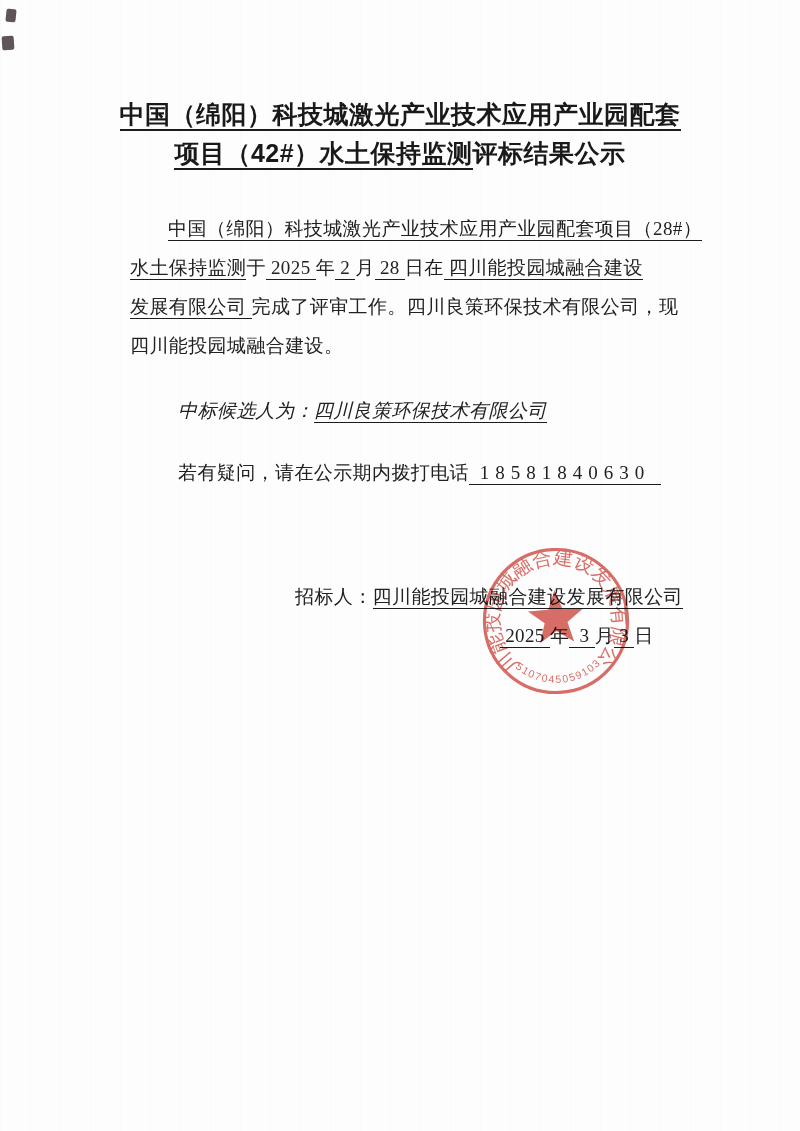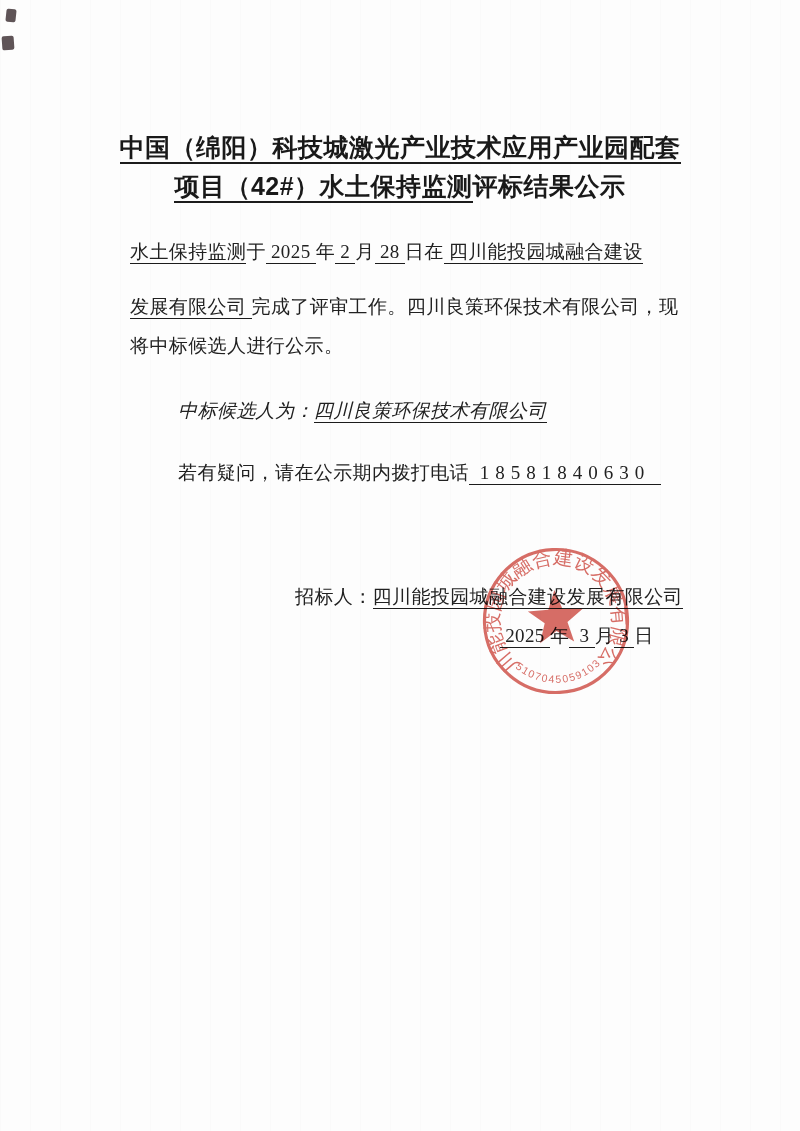--- a/index.html
+++ b/index.html
@@ -23,29 +23,28 @@
 
   .title {
     position:absolute; left:0; right:0; top:95px;
     text-align:center;
     font-family:"Liberation Sans","DejaVu Sans",sans-serif;
     font-weight:700;
     font-size:25px; line-height:39px;
     letter-spacing:0.5px;
     color:#191919;
     white-space:pre;
-    margin-top:33px;
   }
   .title .u { border-bottom:2.5px solid #1c1c1c; padding-bottom:1px; }
 
   .line { position:absolute; white-space:pre; font-size:19px; line-height:39px; letter-spacing:0.4px; color:#212121; }
   .line .u, .u-span { border-bottom:1.8px solid #1c1c1c; padding-bottom:1px; }
 
   .para-line1 { left:168px; top:209px; }
-  .para-line2 { left:130px; top:232px; }
+  .para-line2 { left:130px; top:248px; }
   .para-line3 { left:130px; top:287px; }
   .para-line4 { left:130px; top:326px; }
 
   .mid-line1 { left:178px; top:391px; line-height:40px;font-style:italic; }
   .mid-line2 { left:178px; top:431px; line-height:40px; }
   .mid-line3 { left:178px; top:453px; line-height:40px; }
   .phone { letter-spacing:6px; }
 
   .foot-line1 { left:295px; top:577px; }
   .foot-line2 { left:500px; top:616px; }
@@ -64,23 +63,24 @@
 <body>
 
 <div class="page">
 
   <div class="speck speck1"></div>
   <div class="speck speck2"></div>
 
   <div class="title"><span class="u">中国（绵阳）科技城激光产业技术应用产业园配套</span><br><span class="u">项目（42#）水土保持监测</span><span>评标结果公示</span>
   </div>
 
+  <div class="line para-line1"><span class="u">中国（绵阳）科技城激光产业技术应用产业园配套项目（28#）</span></div>
   <div class="line para-line2"><span class="u">水土保持监测</span><span>于</span><span class="u"> 2025 </span><span>年</span><span class="u"> 2 </span><span>月</span><span class="u"> 28 </span><span>日在</span><span class="u"> 四川能投园城融合建设</span></div>
   <div class="line para-line3"><span class="u">发展有限公司 </span><span>完成了评审工作。四川良策环保技术有限公司，现</span></div>
-  <div class="line para-line4"><span>将中标候选人进行公示。</span></div>
+  <div class="line para-line4"><span>四川能投园城融合建设。</span></div>
 
   <div class="line mid-line1"><span>中标候选人为：</span><span class="u-span">四川良策环保技术有限公司</span>
   </div>
 
 
   <div class="line mid-line3"><span>若有疑问，请在公示期内拨打电话</span><span class="u-span phone"> 18581840630 </span>
   </div>
 
   <div class="line foot-line1"><span>招标人：</span><span class="u-span">四川能投园城融合建设发展有限公司</span>
   </div>

